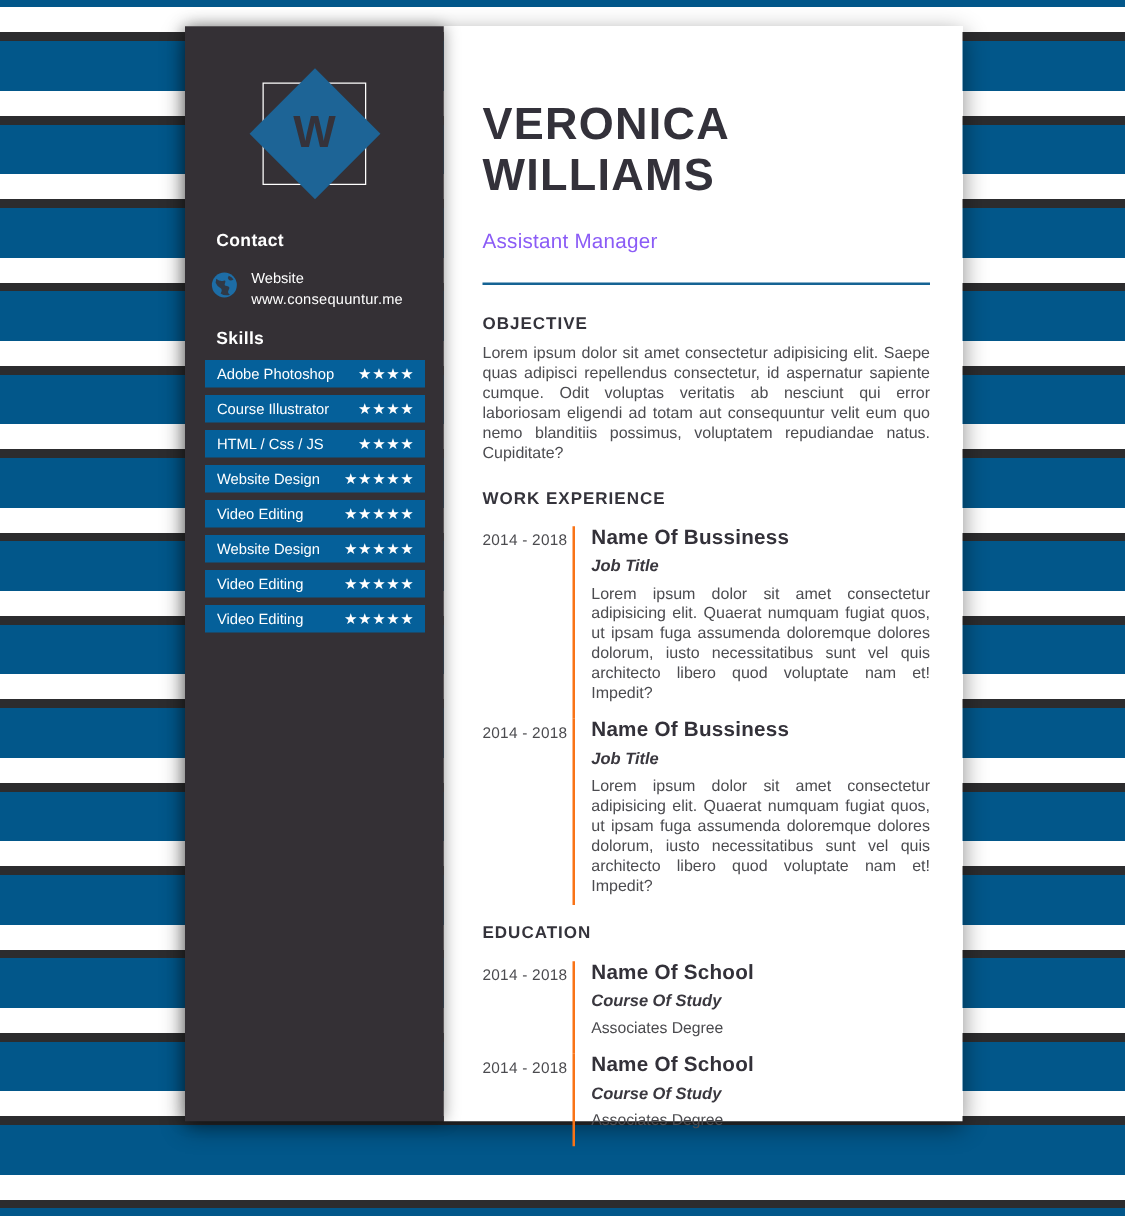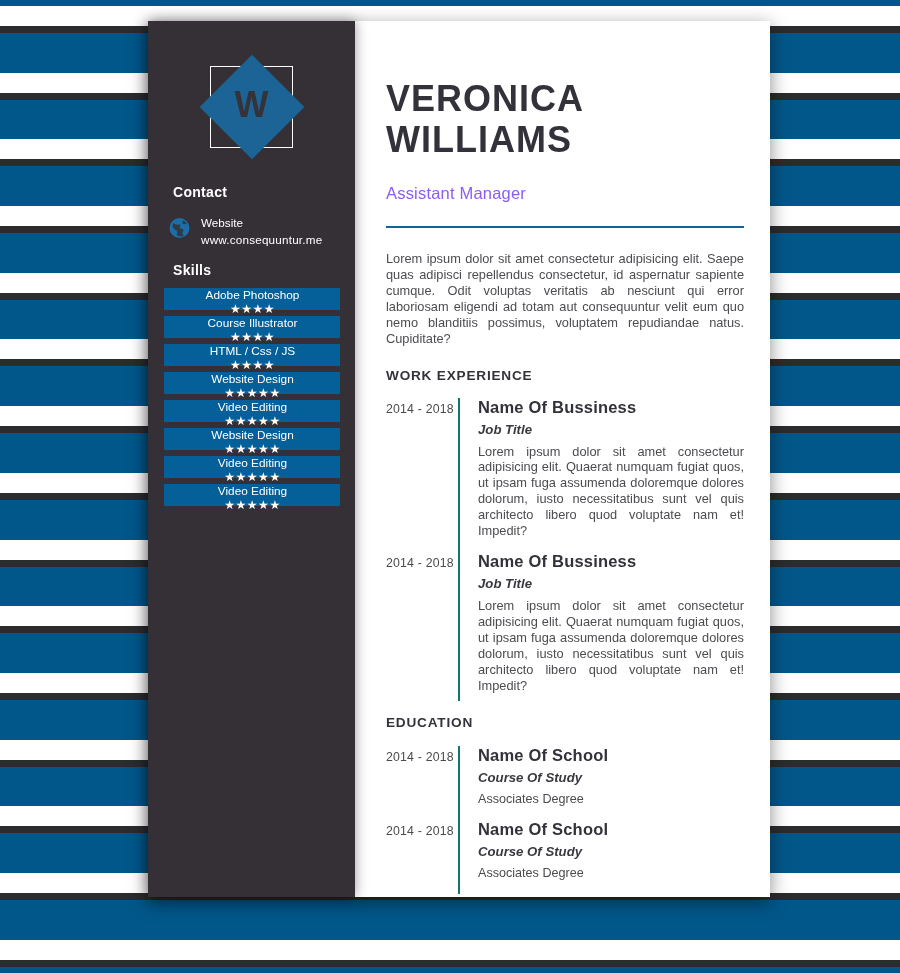--- a/index.html
+++ b/index.html
@@ -48,21 +48,21 @@
   .contact-item { display: flex; margin-bottom: 16px; }
   .contact-icon { width: 24px; height: 26px; margin-right: 9px; margin-top: 1px; flex-shrink: 0; }
   .contact-label { font-size: 11.7px; font-weight: 400; margin-bottom: 4px; margin-top: 2px; }
   .contact-value { font-size: 11.7px; font-weight: 400; letter-spacing: 0.2px; }
   .skills-title { margin: 8px 0 0 25px; }
   .skill-list { margin-top: 10px; }
   .skill-bar {
     width: 176px; height: 22px; margin: 0 auto 6px;
     background: #05609A;
     display: flex; align-items: center; justify-content: space-between;
-    padding: 0 8px 0 10px; box-sizing: border-box; flex-direction: column;
+    padding: 0 8px 0 10px; box-sizing: border-box;
   }
   .skill-name { font-size: 11.8px; color: #fff; }
   .skill-stars { font-size: 12px; color: #fff; letter-spacing: 0.5px; font-family: "DejaVu Sans", sans-serif; }
 
   
   .page {
     width: 450px; box-sizing: border-box;
     background: #ffffff;
     padding: 0 26px 0 31px;
     position: relative; z-index: 1;
@@ -73,21 +73,21 @@
 
   .section-heading { font-size: 13.6px; font-weight: 700; letter-spacing: 0.8px; color: #34333B; }
   .sec-objective { margin-top: 23px; }
   .body-text { font-size: 12.8px; line-height: 15.9px; color: #4C4C50; text-align: justify; }
   .obj-text { margin-top: 8px; }
 
   .sec-work { margin-top: 21px; }
   .entries { margin-top: 15px; }
   .entry { display: flex; }
   .entry-date { width: 72px; flex-shrink: 0; font-size: 12.3px; color: #4B4B4F; padding-top: 4px; letter-spacing: 0.2px; }
-  .entry-body { flex: 1; border-left: 2px solid #0f766e; padding-left: 18px; padding-bottom: 13px; }
+  .entry-body { flex: 1; border-left: 2px solid #f97316; padding-left: 13px; padding-bottom: 13px; }
   .entry-body.pb-sm { padding-bottom: 8px; }
   .entry-body.pb-lg { padding-bottom: 22px; }
   .entry-title { font-size: 16.5px; font-weight: 700; color: #333139; letter-spacing: 0.2px; }
   .entry-subtitle { font-size: 13.2px; font-style: italic; font-weight: 700; color: #3A383F; margin-top: 5px; }
   .entry-text { margin-top: 7px; }
   .entry-detail { margin-top: 7px; font-size: 12.6px; color: #4B4B4F; }
 
   .sec-education { margin-top: 14px; }
   .sec-education .entries { margin-top: 16px; }
   .edu-entry .entry-body { padding-bottom: 14px; }
@@ -159,20 +159,21 @@
       </div>
     </div>
   </aside>
 
   <main class="page">
     <h1 class="name"><span>VERONICA</span><br><span>WILLIAMS</span></h1>
     <div class="job-subtitle">Assistant Manager</div>
     <div class="divider"></div>
 
     <section class="sec-objective">
+      <div class="section-heading">OBJECTIVE</div>
       <p class="body-text obj-text" style="margin:8px 0 0;">Lorem ipsum dolor sit amet consectetur adipisicing elit. Saepe quas adipisci repellendus consectetur, id aspernatur sapiente cumque. Odit voluptas veritatis ab nesciunt qui error laboriosam eligendi ad totam aut consequuntur velit eum quo nemo blanditiis possimus, voluptatem repudiandae natus. Cupiditate?</p>
     </section>
 
     <section class="sec-work">
       <div class="section-heading">WORK EXPERIENCE</div>
       <div class="entries">
         <div class="entry">
           <div class="entry-date">2014 - 2018</div>
           <div class="entry-body">
             <div class="entry-title">Name Of Bussiness</div>

